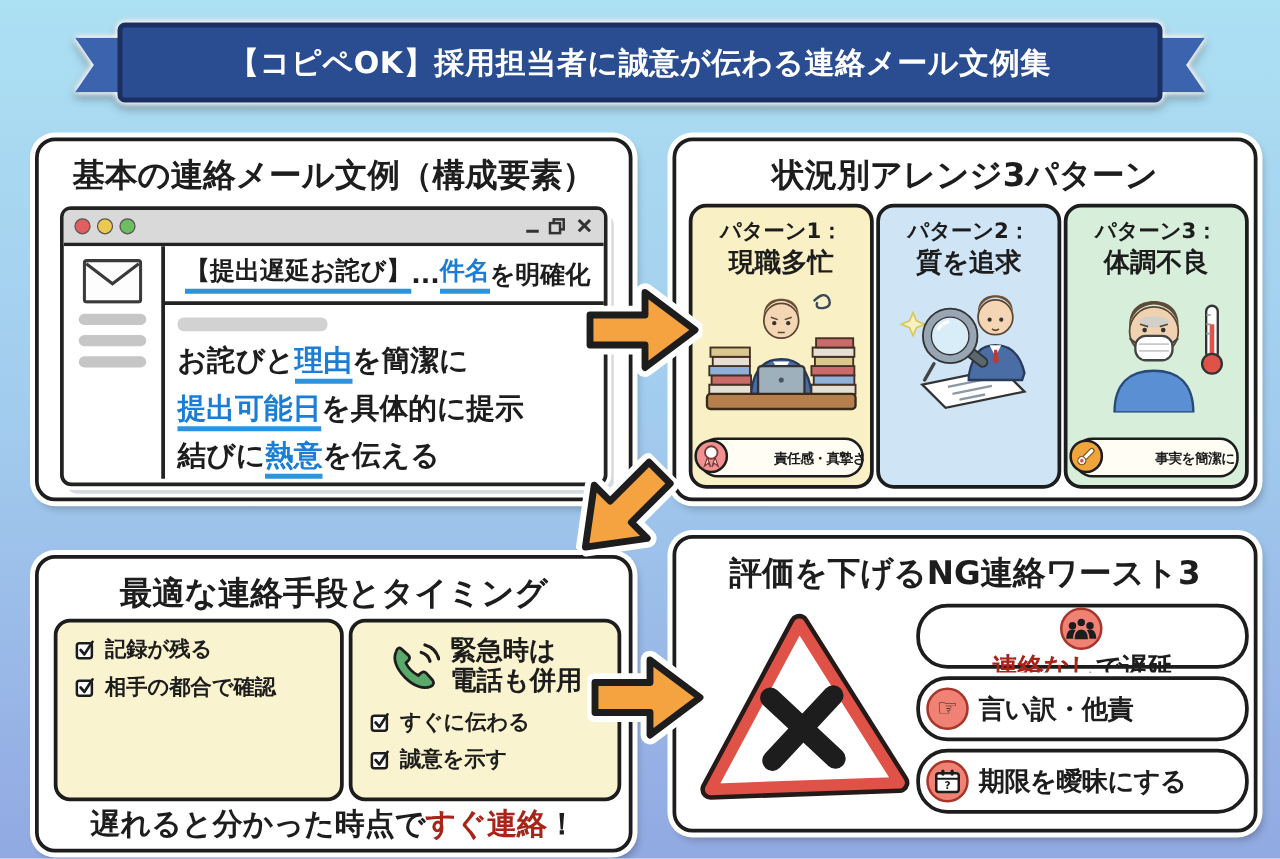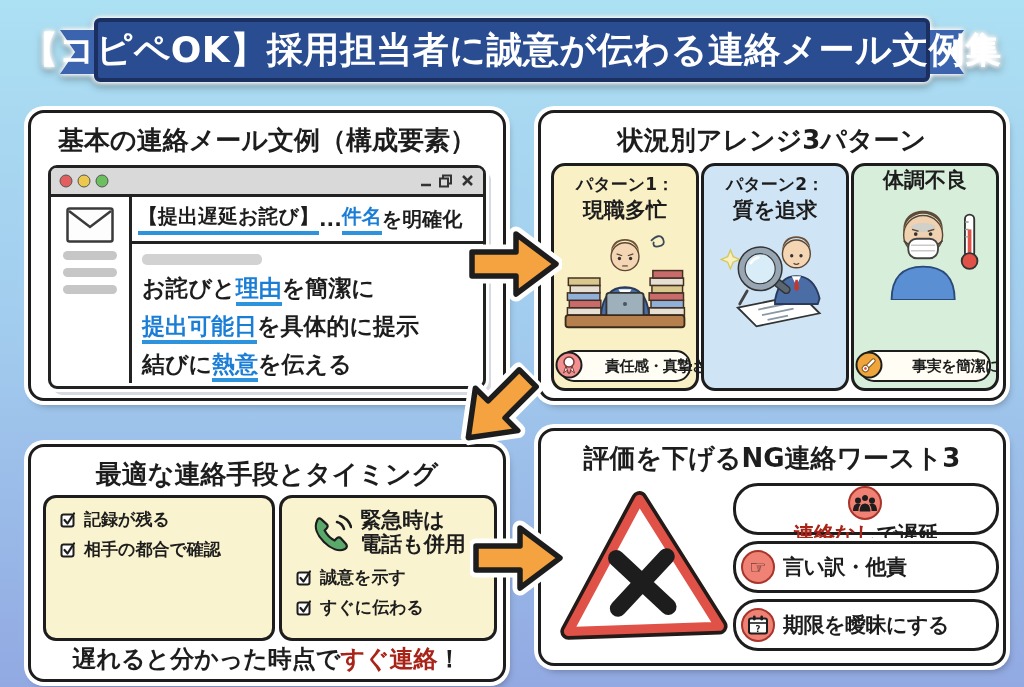--- a/index.html
+++ b/index.html
@@ -10,21 +10,21 @@
     font-weight:bold;color:#1d1d1d;
   }
   
   .ribbon{position:absolute;left:60px;top:16px;width:904px;height:68px;
     filter:drop-shadow(0 0 2.5px #fff) drop-shadow(0 0 2px #fff) drop-shadow(0 3px 3px rgba(0,0,0,.35));}
   .ribbon .tail{position:absolute;top:14px;width:58px;height:44px;background:#3c63ae;}
   .ribbon .tail.left{left:0;clip-path:polygon(0 0,100% 0,100% 100%,0 100%,26% 50%);}
   .ribbon .tail.right{right:0;clip-path:polygon(0 0,100% 0,74% 50%,100% 100%,0 100%);}
   .ribbon .bar{position:absolute;left:34px;right:34px;top:2px;bottom:2px;background:#2a4d92;
     border:4px solid #1b2f60;border-radius:6px;display:flex;align-items:center;justify-content:center;}
-  .ribbon .bar span{color:#fff;font-size:36px;letter-spacing:.5px;white-space:nowrap;}
+  .ribbon .bar span{color:#fff;font-size:24px;letter-spacing:.5px;white-space:nowrap;}
   
   .panel{position:absolute;background:#fff;border:3px solid #1d1d1d;border-radius:16px;
     box-shadow:0 0 0 4px #fff,3px 5px 7px rgba(0,0,0,.28);}
   .p-title{text-align:center;font-size:26px;margin-top:10px;white-space:nowrap;}
   #panel-email{left:28px;top:110px;width:472px;height:285px;}
   #panel-patterns{left:538px;top:110px;width:462px;height:285px;}
   #panel-contact{left:28px;top:444px;width:472px;height:232px;}
   #panel-ng{left:538px;top:428px;width:462px;height:232px;}
   
   .mailwin{position:absolute;left:17px;top:52px;width:432px;height:218px;background:#fff;
@@ -32,38 +32,38 @@
   .titlebar{height:26px;background:#d9d9d9;border-bottom:3px solid #222;border-radius:5px 5px 0 0;
     display:flex;align-items:center;padding:0 8px;}
   .lights{display:flex;gap:6px;}
   .winctrl{margin-left:auto;}
   .mailbody{display:flex;height:186px;}
   .mailside{width:78px;border-right:3px solid #222;padding-top:8px;}
   .mail-env{display:block;margin:2px auto 8px auto;}
   .sidebar-bar{width:54px;height:9px;border-radius:4.5px;background:#c6c6c6;margin:8px auto;}
   .mailmain{flex:1;min-width:0;}
   .subjectrow{height:44px;border-bottom:3px solid #222;display:flex;align-items:center;
-    padding:0 6px;font-size:20px;white-space:nowrap;}
+    padding:0 16px;font-size:20px;white-space:nowrap;}
   .u-blue{border-bottom:4px solid #2e93dd;padding-bottom:1px;}
   .t-blue{color:#1b7ed6;}
   .mailtext{padding:8px 10px 0 10px;}
   .body-bar{width:120px;height:11px;border-radius:5px;background:#d2d2d2;margin:2px 0 8px 0;}
   .bodyline{font-size:23px;margin:7px 0;white-space:nowrap;}
   
   .pcard{position:absolute;top:50px;width:142px;height:222px;border:3px solid #1d1d1d;border-radius:14px;}
   .pcard.c0{left:10px;background:#f9f0c5;}
   .pcard.c1{left:160px;background:#cfe5f6;}
   .pcard.c2{left:310px;background:#d7eeda;}
   .pcard .h1{text-align:center;font-size:17px;margin-top:7px;}
   .pcard .h2{text-align:center;font-size:21px;margin-top:0px;}
   .pcard svg.illu{display:block;margin:2px auto 0 auto;}
   .tagpill{position:absolute;left:5px;right:5px;bottom:6px;height:28px;background:#fffdf4;
     border:2px solid #1d1d1d;border-radius:15px;display:flex;align-items:center;justify-content:center;}
   .tagpill .ticon{position:absolute;left:-6px;top:-1px;}
-  .tagpill span{font-size:15px;letter-spacing:-.5px;padding-left:16px;white-space:nowrap;margin-left:46px;}
+  .tagpill span{font-size:11px;letter-spacing:-.5px;padding-left:16px;white-space:nowrap;margin-left:46px;}
   
   .ccard{position:absolute;top:48px;height:140px;background:#faf3cf;border:3px solid #1d1d1d;border-radius:13px;}
   #ccard0{left:12px;width:226px;}
   #ccard1{left:248px;width:212px;}
   .chead{display:flex;align-items:center;justify-content:center;gap:8px;margin-top:10px;}
   .chead .htext{font-size:21px;line-height:24px;white-space:nowrap;}
   .clist{margin:10px 0 0 14px;}
   .citem{display:flex;align-items:center;gap:7px;font-size:17px;margin:7px 0;white-space:nowrap;}
   .cfooter{position:absolute;left:0;right:0;top:196px;text-align:center;font-size:24px;white-space:nowrap;}
   .t-red{color:#a82318;}
@@ -206,20 +206,21 @@
           <rect x="74" y="42.5" width="20" height="8" rx="4" fill="#5a6670" stroke="#333" stroke-width="1.6"></rect>
         </g>
         <circle cx="54" cy="46" r="20" fill="#d8edf8" fill-opacity=".9" stroke="#97a6b2" stroke-width="7"></circle>
         <circle cx="54" cy="46" r="23.5" fill="none" stroke="#333" stroke-width="1.6"></circle>
         <circle cx="54" cy="46" r="16.2" fill="none" stroke="#333" stroke-width="1.2"></circle>
         <path d="M44,40 a12,12 0 0 1 8,-6" stroke="#fff" stroke-width="3" fill="none" stroke-linecap="round"></path>
       </svg>
     </div>
 
     <div class="pcard c2">
+      <div class="h1">パターン3：</div>
       <div class="h2">体調不良</div>
       <svg class="illu" width="134" height="104" viewBox="0 0 140 112">
         <path d="M34,112 c0,-26 14,-36 34,-36 s34,10 34,36 z" fill="#5b8fd4" stroke="#2a4a7a" stroke-width="2"></path>
         <circle cx="68" cy="42" r="21" fill="#f0d2b0" stroke="#5a4632" stroke-width="1.5"></circle>
         <path d="M47,40 a21,21 0 0 1 42,0 c2,-17 -9,-24 -21,-24 s-23,7 -21,24 z" fill="#5f4a38"></path>
         <ellipse cx="68" cy="34" rx="13" ry="5" fill="#b8cede" opacity=".55"></ellipse>
         <circle cx="60" cy="41" r="2" fill="#333"></circle>
         <circle cx="76" cy="41" r="2" fill="#333"></circle>
         <path d="M56,36 l7,2 M80,36 l-7,2" stroke="#5a4632" stroke-width="1.5" fill="none"></path>
         <rect x="52" y="46" width="32" height="21" rx="9" fill="#fff" stroke="#444" stroke-width="2"></rect>
@@ -279,28 +280,28 @@
           <div>緊急時は</div>
           <div>電話も併用</div>
         </div>
       </div>
       <div class="clist">
         <div class="citem">
           <svg width="17" height="17" viewBox="0 0 17 17">
             <rect x="1.5" y="3.5" width="12" height="12" rx="2" fill="#fff" stroke="#1d1d1d" stroke-width="2"></rect>
             <path d="M4.5,9 l3,3.5 L14,2.5" fill="none" stroke="#1d1d1d" stroke-width="2.2" stroke-linecap="round" stroke-linejoin="round"></path>
           </svg>
-          <span>誠意を示す</span>
+          <span>すぐに伝わる</span>
         </div>
         <div class="citem">
           <svg width="17" height="17" viewBox="0 0 17 17">
             <rect x="1.5" y="3.5" width="12" height="12" rx="2" fill="#fff" stroke="#1d1d1d" stroke-width="2"></rect>
             <path d="M4.5,9 l3,3.5 L14,2.5" fill="none" stroke="#1d1d1d" stroke-width="2.2" stroke-linecap="round" stroke-linejoin="round"></path>
           </svg>
-          <span>すぐに伝わる</span>
+          <span>誠意を示す</span>
         </div>
       </div>
     </div>
 
     <div class="cfooter">
       <span>遅れると分かった時点で</span><span class="t-red">すぐ連絡</span><span>！</span>
     </div>
   </div>
 
   <div class="panel" id="panel-ng">

